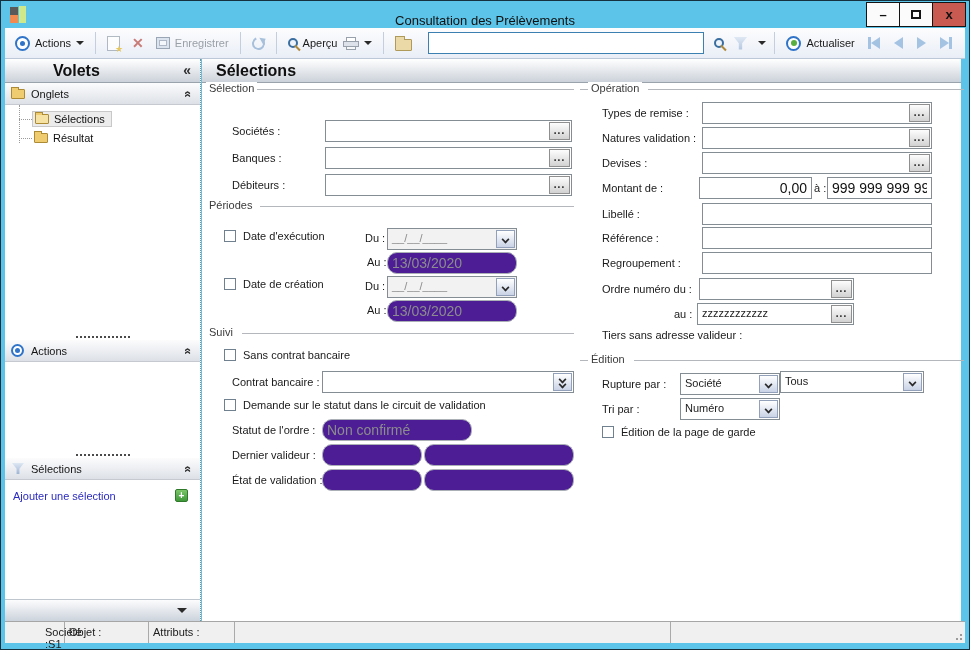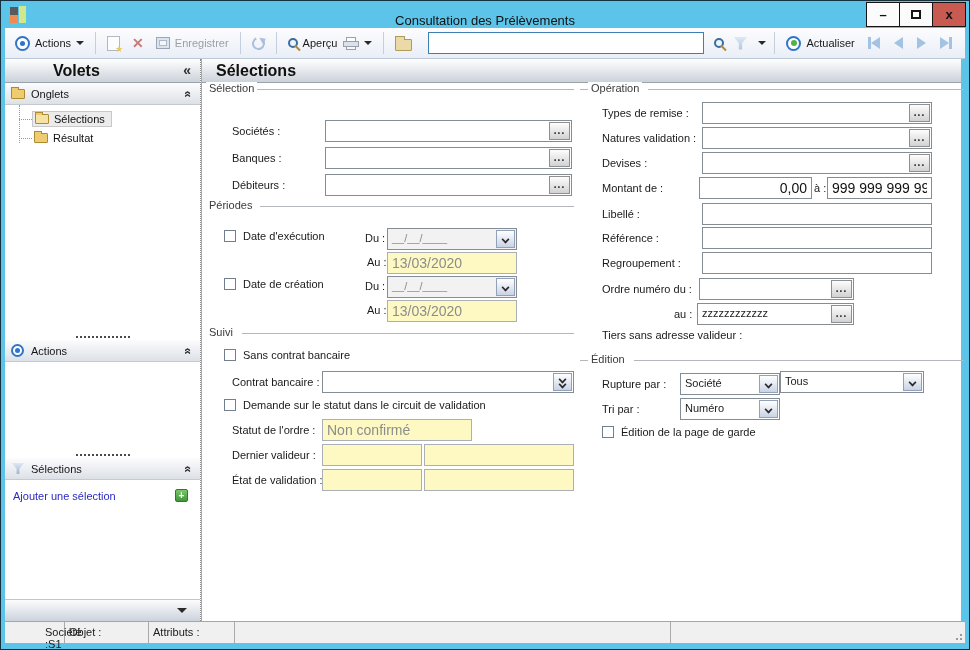--- a/index.html
+++ b/index.html
@@ -85,21 +85,21 @@
   .main-header { height:24px; background:linear-gradient(#ffffff,#ccd2da); border-bottom:1px solid #9aa2ac; display:flex; align-items:center; }
   .main-header .mh-title { font-size:16px; font-weight:bold; padding-left:14px; color:#101010; }
   .form { position:absolute; left:0; top:24px; right:0; bottom:0; }
 
   .grp-label { position:absolute; font-size:11px; color:#3a3a3a; background:#fff; padding:0 3px; z-index:2; }
   .grp-line { position:absolute; height:1px; background:#b4b8bc; }
   .lbl { position:absolute; font-size:11px; color:#1a1a1a; white-space:nowrap; }
 
   .tinput { position:absolute; height:22px; border:1px solid #848c94; background:#fff; font-size:14px; padding:9px 4px; font-family:"Liberation Sans",sans-serif; color:#101010; }
   .tinput.num { text-align:right; }
-  .tinput.dis { background:#fef9c3; color:#8c8c8c; border-color:#aab0b6; }
+  .tinput.dis { background:#4c1d95; color:#8c8c8c; border-color:#aab0b6;border-radius:10px; }
   .lookup { position:absolute; height:22px; border:1px solid #848c94; background:#fff; }
   .lookup .ell-btn { position:absolute; right:1px; top:1px; bottom:1px; width:21px; background:linear-gradient(#fdfdfd,#d2d2d2); border:1px solid #8f8f8f; font-size:10px; font-weight:bold; letter-spacing:1px; line-height:16px; text-align:center; color:#202020; cursor:pointer; }
   .combo { position:absolute; height:22px; border:1px solid #848c94; background:#fff; font-size:11px; }
   .combo.dis { background:#f2f2f2; color:#8c8c8c; }
   .combo .cval { position:absolute; left:4px; top:3px; white-space:nowrap; }
   .combo .cval.dim { color:#8c8c8c; }
   .dd-btn { position:absolute; right:1px; top:1px; bottom:1px; width:19px; background:linear-gradient(#ffffff,#c9d3e6); border:1px solid #93a0ba; cursor:pointer; }
   .dd-btn .chev { position:absolute; left:5px; top:5px; width:7px; height:7px; border-right:2px solid #2a2a2a; border-bottom:2px solid #2a2a2a; transform:rotate(45deg) scale(.8); }
   .dd-btn.double .chev { top:2px; }
   .dd-btn.double .chev2 { position:absolute; left:5px; top:7px; width:7px; height:7px; border-right:2px solid #2a2a2a; border-bottom:2px solid #2a2a2a; transform:rotate(45deg) scale(.8); }

